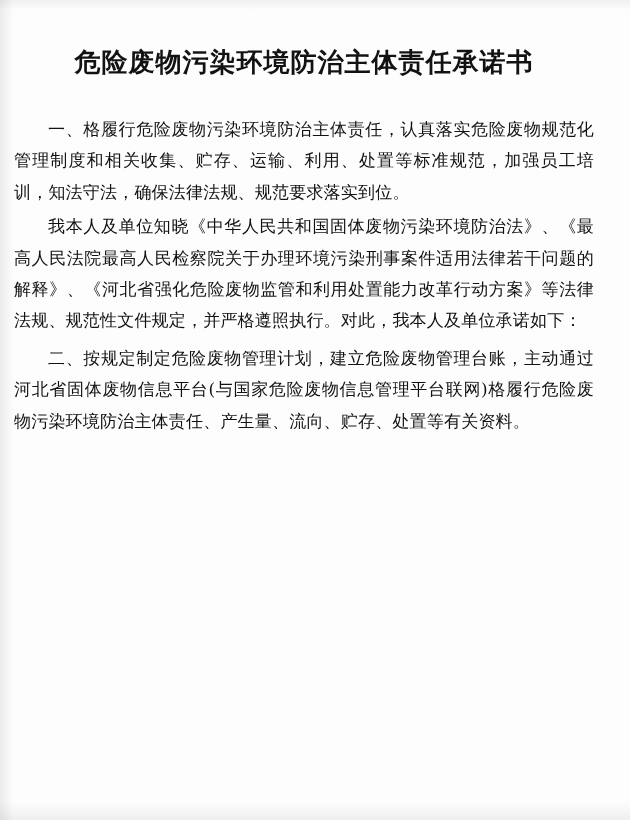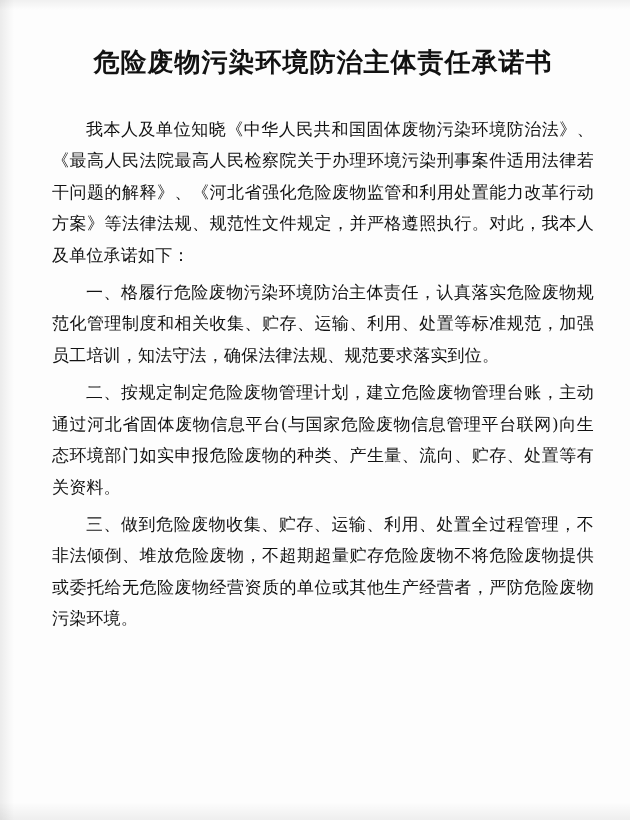--- a/index.html
+++ b/index.html
@@ -12,21 +12,21 @@
     height: 820px;
     font-family: "DejaVu Serif", "Liberation Serif", serif;
     color: #0f0f0f;
     overflow: hidden;
   }
   .page {
     position: relative;
     width: 630px;
     height: 820px;
     box-sizing: border-box;
-    padding: 30px 36px 10px 52px;
+    padding: 30px 36px 10px 14px;
     background: #fdfdfd;
   }
   .doc-title {
     text-align: center;
     font-size: 26px;
     font-weight: bold;
     letter-spacing: 1px;
     margin: 16px 0 0 0;
     line-height: 1.3;
     color: #121212;
@@ -78,19 +78,18 @@
 
 <div class="page">
 
   <div class="edge-shadow-top"></div>
   <div class="edge-shadow-left"></div>
   <div class="edge-shadow-bottom"></div>
 
   <h1 class="doc-title">危险废物污染环境防治主体责任承诺书</h1>
 
   <div class="body-block">
+    <p class="para indent gap">一、格履行危险废物污染环境防治主体责任，认真落实危险废物规范化管理制度和相关收集、贮存、运输、利用、处置等标准规范，加强员工培训，知法守法，确保法律法规、规范要求落实到位。</p>
     <p class="para indent">我本人及单位知晓《中华人民共和国固体废物污染环境防治法》、《最高人民法院最高人民检察院关于办理环境污染刑事案件适用法律若干问题的解释》、《河北省强化危险废物监管和利用处置能力改革行动方案》等法律法规、规范性文件规定，并严格遵照执行。对此，我本人及单位承诺如下：</p>
-    <p class="para indent gap">一、格履行危险废物污染环境防治主体责任，认真落实危险废物规范化管理制度和相关收集、贮存、运输、利用、处置等标准规范，加强员工培训，知法守法，确保法律法规、规范要求落实到位。</p>
-    <p class="para indent gap">二、按规定制定危险废物管理计划，建立危险废物管理台账，主动通过河北省固体废物信息平台(与国家危险废物信息管理平台联网)向生态环境部门如实申报危险废物的种类、产生量、流向、贮存、处置等有关资料。</p>
-    <p class="para indent gap">三、做到危险废物收集、贮存、运输、利用、处置全过程管理，不非法倾倒、堆放危险废物，不超期超量贮存危险废物不将危险废物提供或委托给无危险废物经营资质的单位或其他生产经营者，严防危险废物污染环境。</p>
+    <p class="para indent gap">二、按规定制定危险废物管理计划，建立危险废物管理台账，主动通过河北省固体废物信息平台(与国家危险废物信息管理平台联网)格履行危险废物污染环境防治主体责任、产生量、流向、贮存、处置等有关资料。</p>
   </div>
 
 </div>
 
 </body></html>

